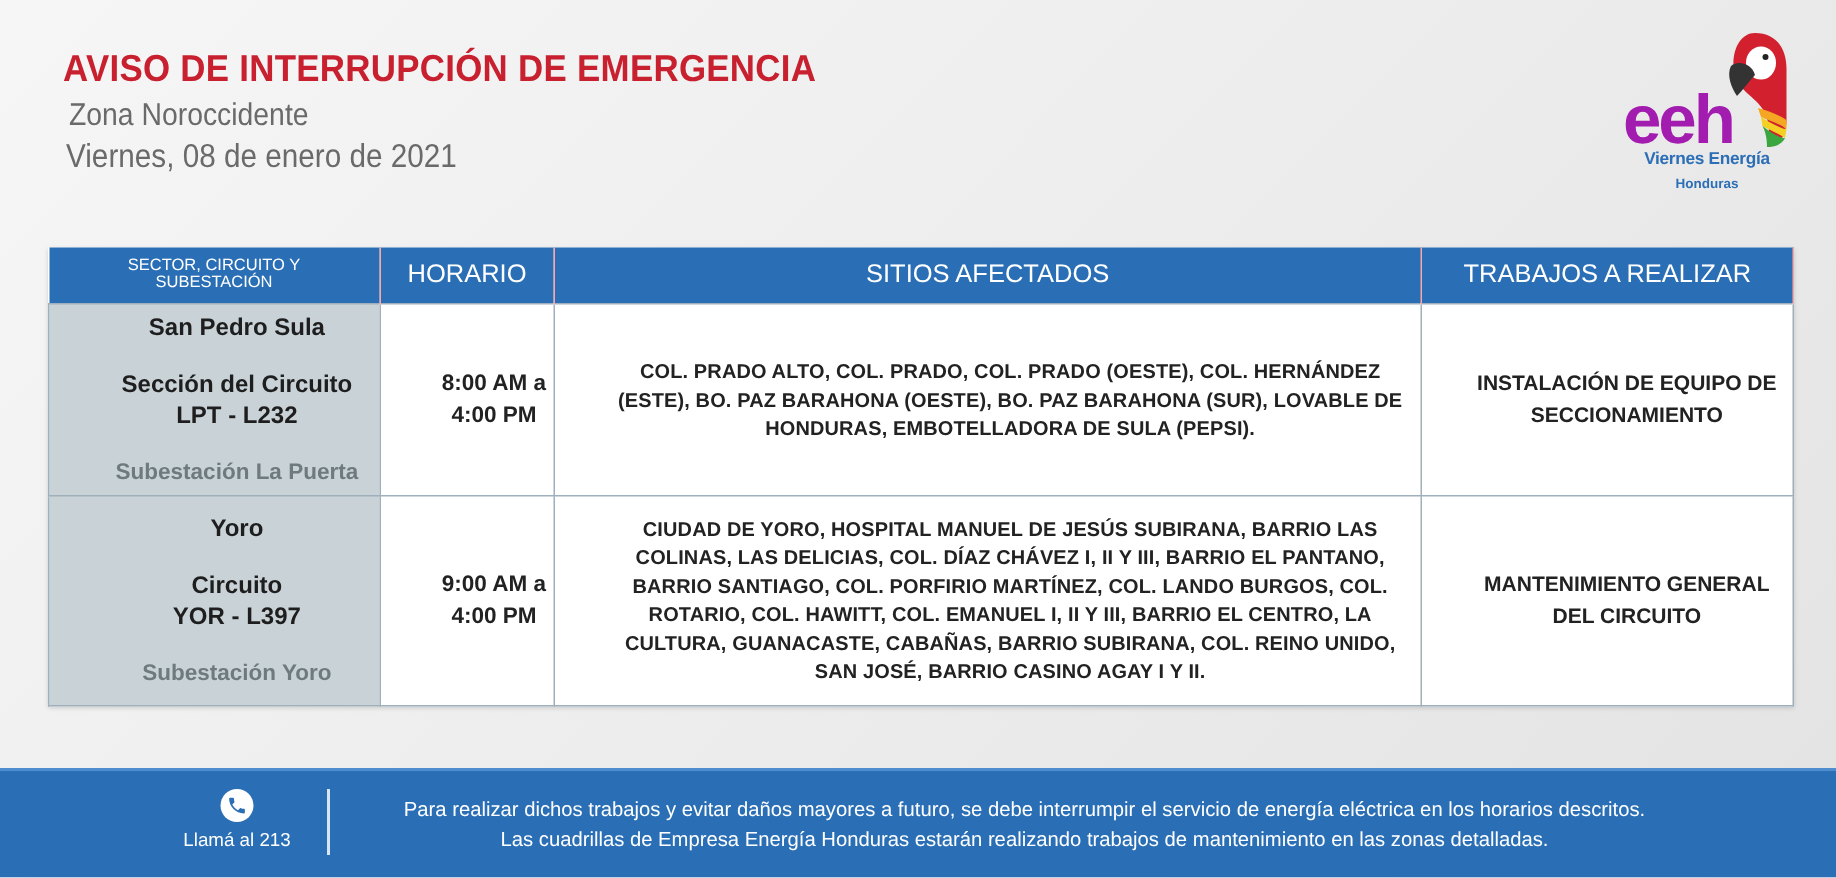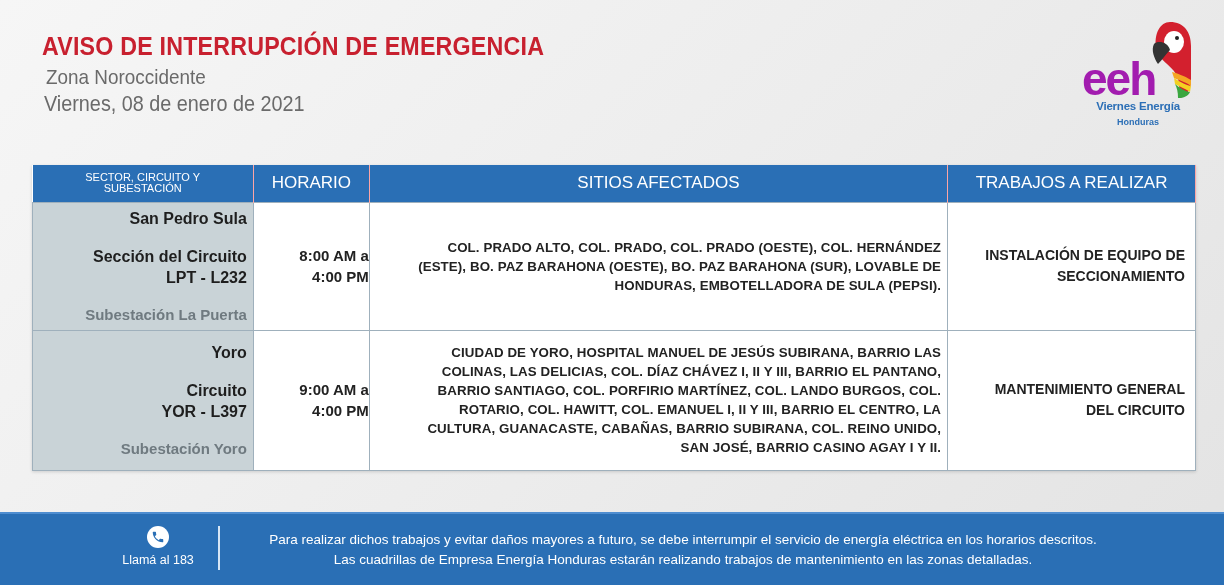--- a/index.html
+++ b/index.html
@@ -57,21 +57,21 @@
       border-right: 1px solid #fca5a5;
       white-space: nowrap;
     }
     th.h-sector { font-size: 11px; line-height: 11px; }
     th.h-horario { font-size: 17px; }
     th.h-sitios { font-size: 17px; }
     th.h-trabajos { font-size: 17px; }
     table.main td {
       border: 1px solid #9fb0bc;
       vertical-align: middle;
-      text-align: right;
+      text-align: center;
       font-weight: bold;
       color: #222;
       padding-left: 36px;
     }
     td.sector { background: #c9d3d7; width: 221px; padding: 4px 6px; }
     td.sector .city { font-size: 16px; color: #1e1e1e; }
     td.sector .circ { font-size: 16px; color: #1e1e1e; margin-top: 18px; line-height: 21px; }
     td.sector .sub { font-size: 15px; color: #6f7a80; margin-top: 18px; }
     td.horario { width: 116px; font-size: 15px; line-height: 21px; }
     td.sitios {
@@ -173,20 +173,20 @@
   </tbody>
 </table>
 
 <div class="footer">
   <div class="call">
     <div class="phone-icon">
       <svg width="14" height="14" viewBox="0 0 24 24">
         <path d="M6.6 10.8c1.4 2.8 3.8 5.1 6.6 6.6l2.2-2.2c.3-.3.7-.4 1-.2 1.1.4 2.3.6 3.6.6.6 0 1 .4 1 1V20c0 .6-.4 1-1 1C10.6 21 3 13.4 3 4c0-.6.4-1 1-1h3.5c.6 0 1 .4 1 1 0 1.3.2 2.5.6 3.6.1.3 0 .7-.2 1l-2.3 2.2z" fill="#2a6fb5"></path>
       </svg>
     </div>
-    <div class="call-label">Llamá al 183</div>
+    <div class="call-label">Llamá al 213</div>
   </div>
   <div class="divider"></div>
   <div class="msg">
     <div>Para realizar dichos trabajos y evitar daños mayores a futuro, se debe interrumpir el servicio de energía eléctrica en los horarios descritos.</div>
     <div>Las cuadrillas de Empresa Energía Honduras estarán realizando trabajos de mantenimiento en las zonas detalladas.</div>
   </div>
 </div>
 
 </body></html>

